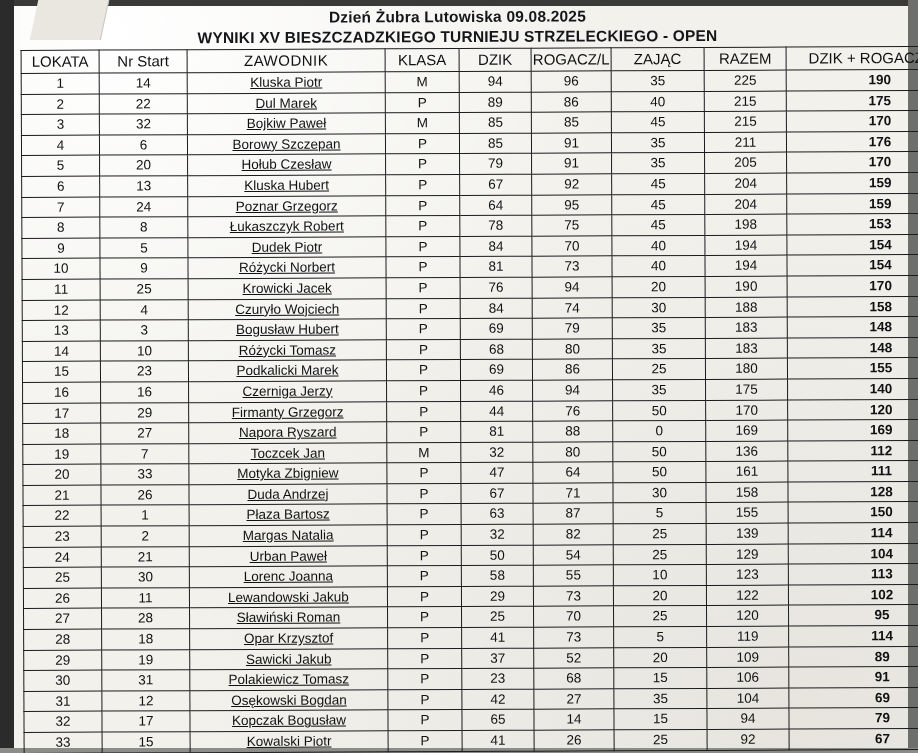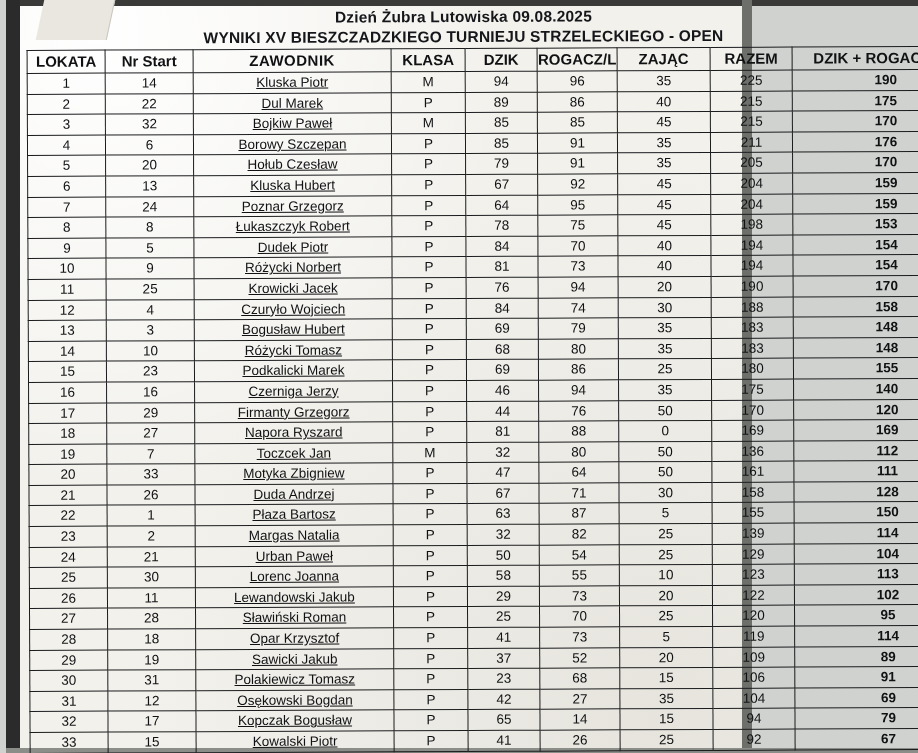--- a/index.html
+++ b/index.html
@@ -10,27 +10,26 @@
     width: 918px;
     height: 753px;
     background: #cfd2cf;
     font-family: "Liberation Sans", sans-serif;
     overflow: hidden;
   }
   #sheet {
     position: absolute;
     left: 0;
     top: 0;
-    width: 746px;
+    width: 918px;
     height: 753px;
     background: #f2f1ec;
     background-image:
       radial-gradient(ellipse at 12% 4%, #ffffff 0%, rgba(255,255,255,0) 45%),
       radial-gradient(ellipse at 88% 96%, #e6e4dd 0%, rgba(230,228,221,0) 55%);
-    margin-left: 6px;
   }
   
   .edge-left {
     position: absolute;
     left: 0; top: 0;
     width: 14px; height: 753px;
     background: #2b2b2b;
   }
   .edge-top {
     position: absolute;
@@ -93,21 +92,21 @@
     padding: 0;
     font-size: 13.5px;
     color: #101113;
     text-align: center;
     height: 19.6px;
     line-height: 19.6px;
     overflow: hidden;
     white-space: nowrap;
   }
   table.results thead th {
-    font-weight: bold;
+    font-weight: normal;
     font-size: 15px;
     height: 22px;
     line-height: 22px;
   }
   
   col.c-lokata   { width: 78px; }
   col.c-nrstart  { width: 88px; }
   col.c-zawodnik { width: 198px; }
   col.c-klasa    { width: 74px; }
   col.c-dzik     { width: 72px; }

